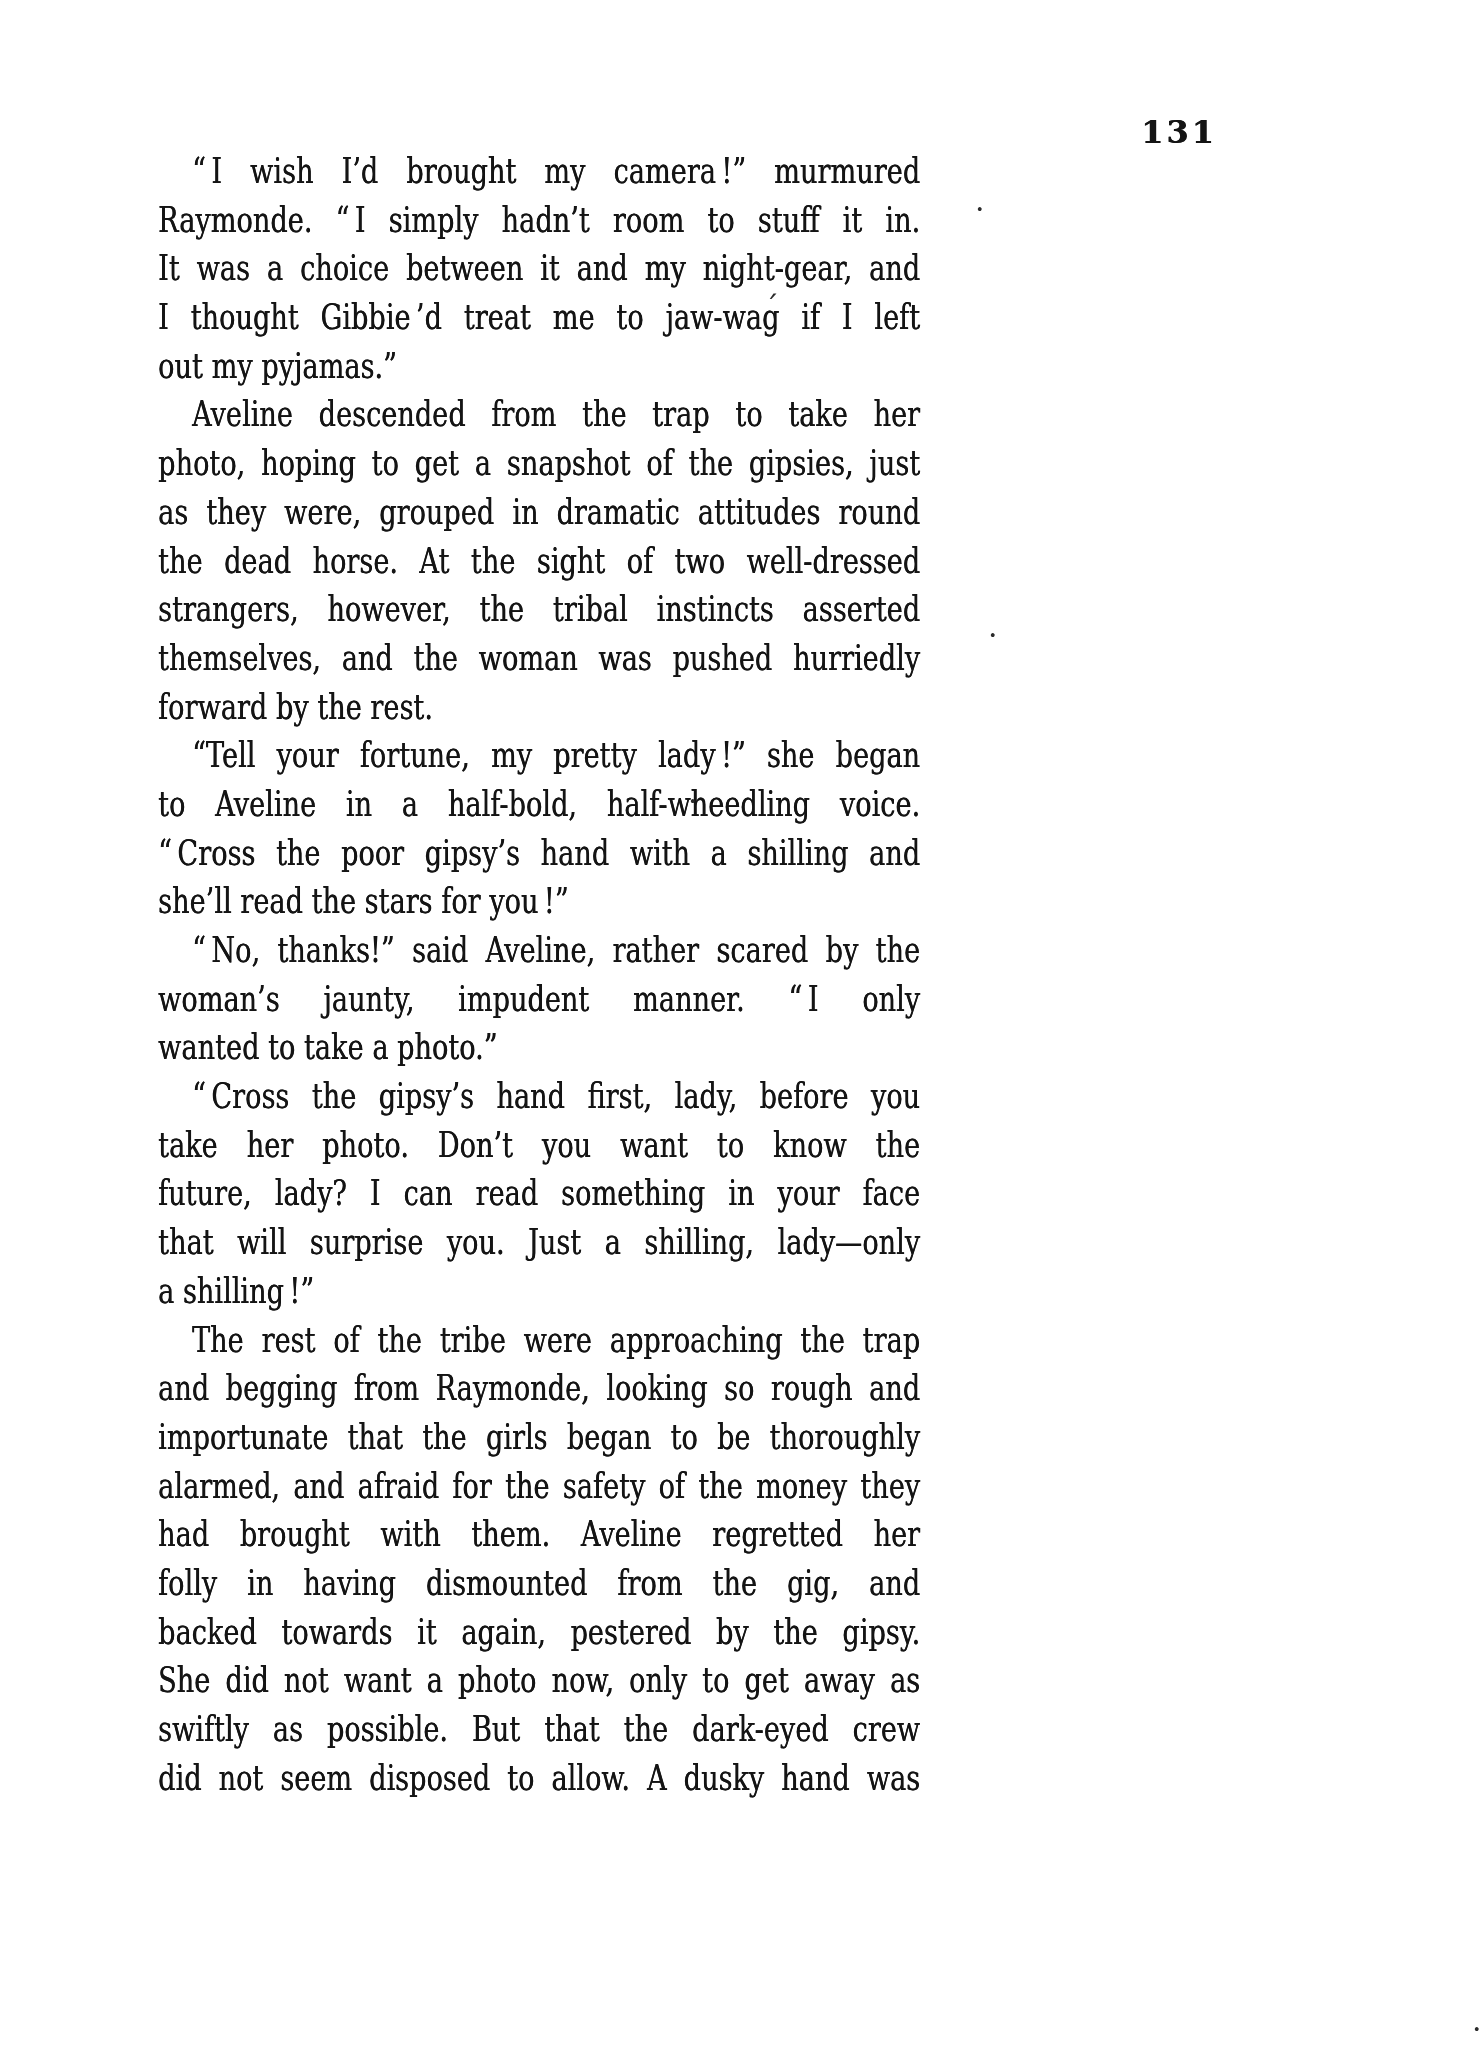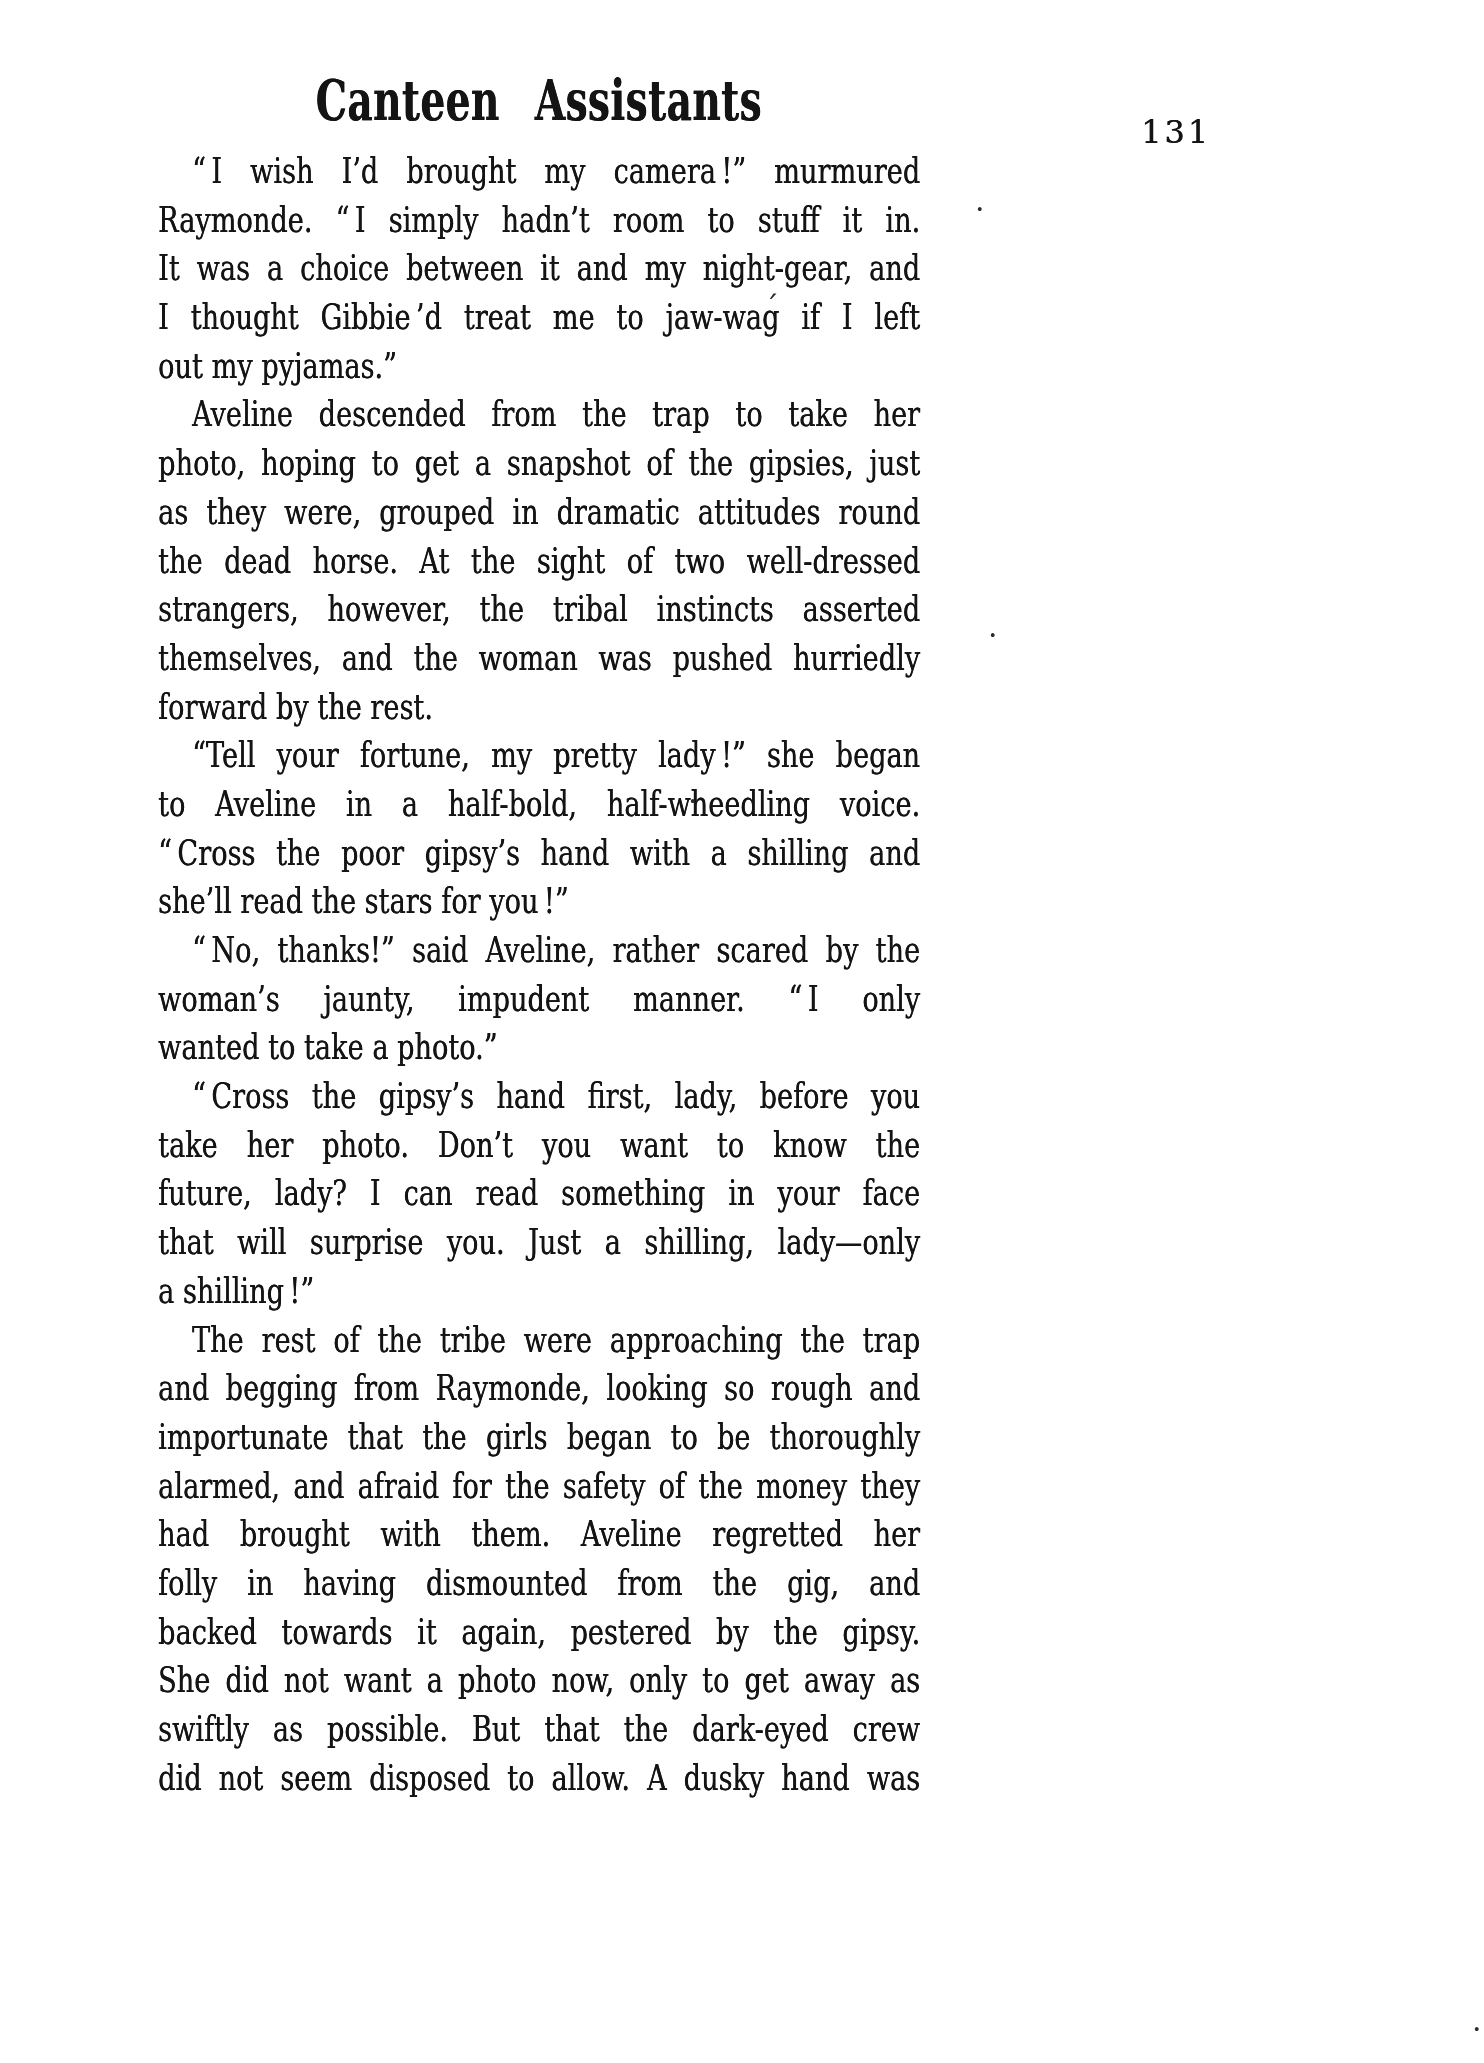--- a/index.html
+++ b/index.html
@@ -38,21 +38,21 @@
     transform: scaleX(0.70);
     transform-origin: center top;
     text-shadow: 0.4px 0 0 currentColor;
   }
   .folio {
     position: absolute;
     left: 1141px;
     top: 112px;
     font-size: 32px;
     line-height: 40px;
-    font-weight: normal;
+    font-weight: bold;
     letter-spacing: 3px;
     text-shadow: 0.4px 0 0 currentColor;
   }
   .text-block {
     position: absolute;
     left: 158px;
     top: 147px;
     width: 1010px;
     transform: scaleX(0.7545);
     transform-origin: left top;
@@ -79,23 +79,20 @@
     font-size: 30px;
     line-height: 30px;
     color: #2a2a2a;
   }
 </style>
 </head>
 <body>
 
 <div class="page">
 
-  <div class="title-wrap">
-    <div class="title">Canteen Assistants</div>
-  </div>
 
   <div class="folio">131</div>
 
   <div class="text-block">
       <div class="line indent">“ I wish I’d brought my camera !” murmured</div>
       <div class="line">Raymonde. “ I simply hadn’t room to stuff it in.</div>
       <div class="line">It was a choice between it and my night-gear, and</div>
       <div class="line">I thought Gibbie ’d treat me to jaw-wag if I left</div>
       <div class="line para-end">out my pyjamas.”</div>
       <div class="line indent">Aveline descended from the trap to take her</div>

